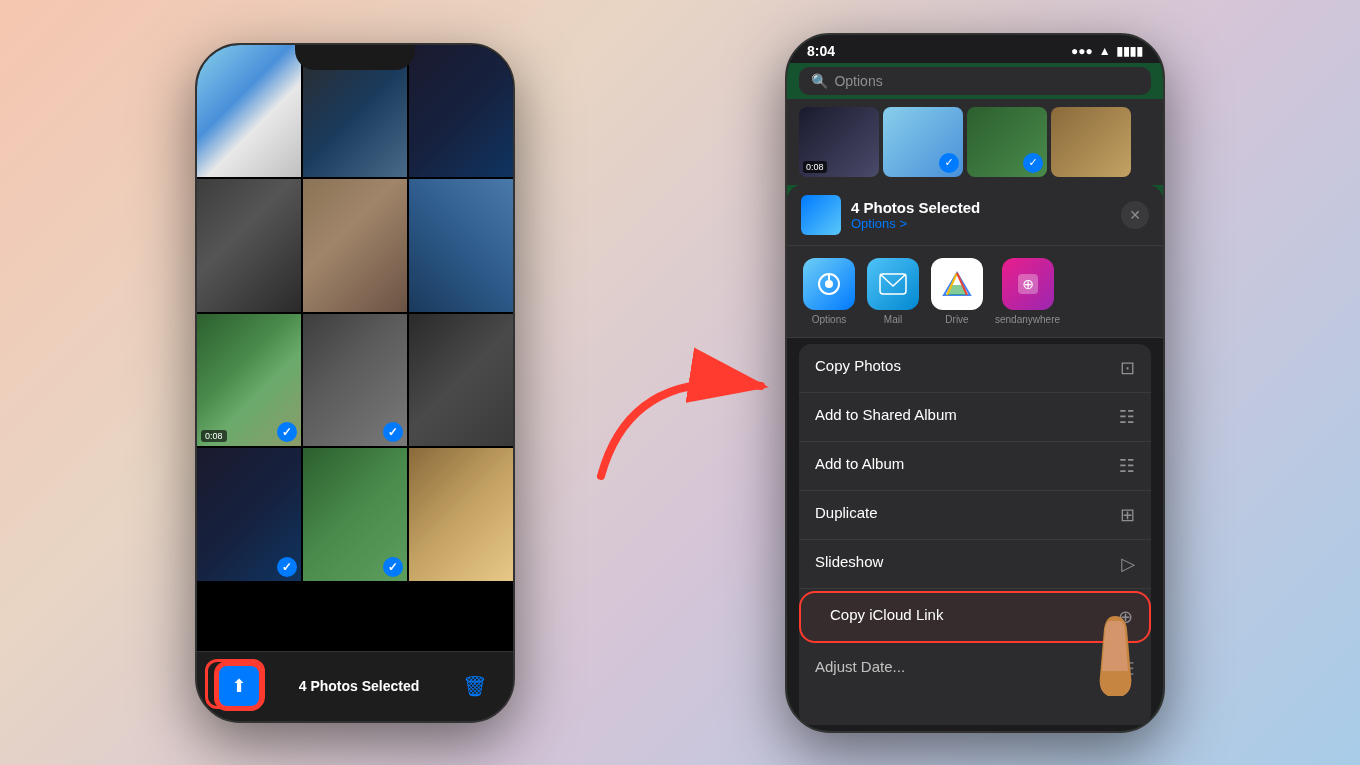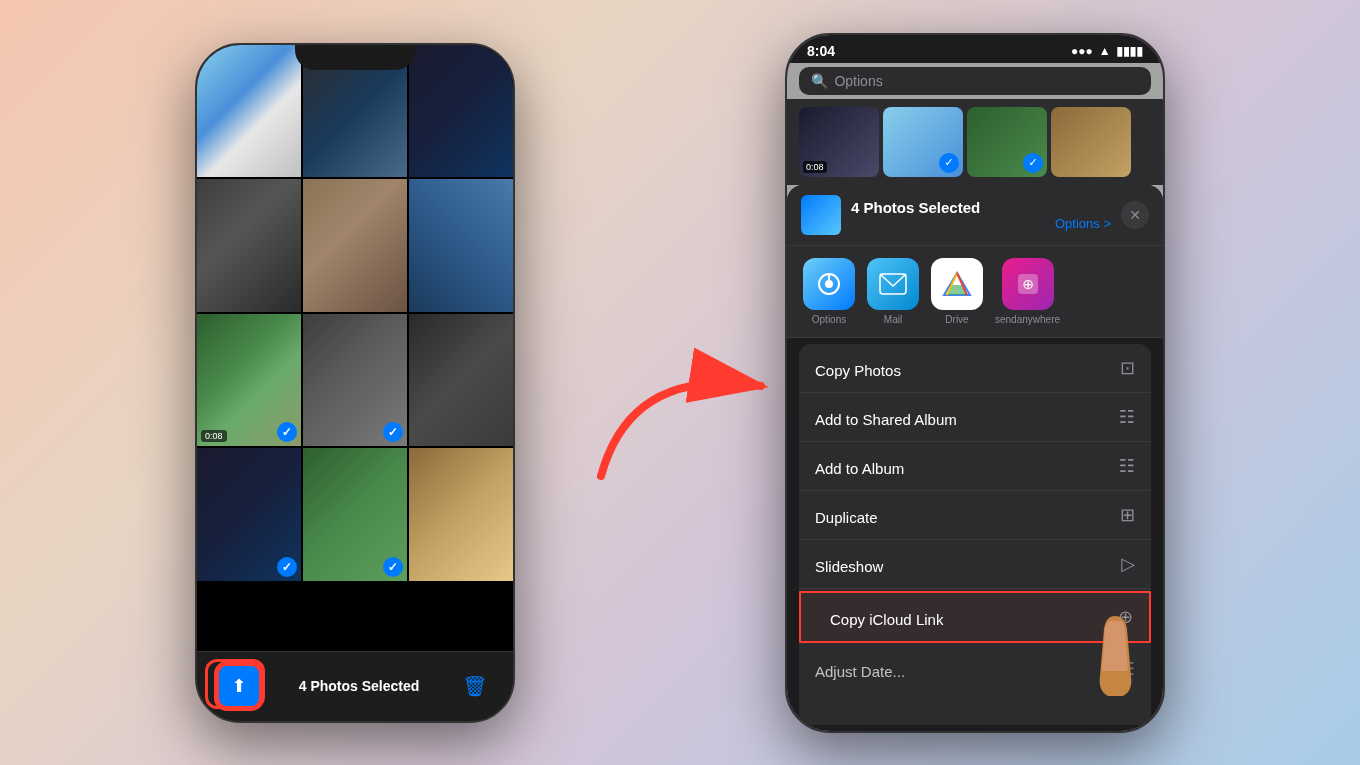--- a/index.html
+++ b/index.html
@@ -174,21 +174,21 @@
       border-radius: 45px;
       border: 2px solid #333;
       box-shadow: 0 20px 60px rgba(0,0,0,0.5);
       overflow: hidden;
       position: relative;
     }
 
     .phone-right-screen {
       width: 100%;
       height: 100%;
-      background: #a3a3a3;
+      background: #14532d;
       overflow: hidden;
       display: flex;
       flex-direction: column;
     }
 
     .status-bar {
       display: flex;
       justify-content: space-between;
       align-items: center;
       padding: 8px 20px 4px;
@@ -250,21 +250,20 @@
 
     .share-title-text {
       color: white;
       font-size: 15px;
       font-weight: 600;
     }
 
     .share-options-link {
       color: #007AFF;
       font-size: 13px;
-      text-align: right;
     }
 
     .share-close {
       width: 28px;
       height: 28px;
       background: #3a3a3c;
       border-radius: 50%;
       display: flex;
       align-items: center;
       justify-content: center;
@@ -363,21 +362,21 @@
     .menu-list {
       flex: 1;
       overflow-y: auto;
       background: #2c2c2e;
       margin: 6px 12px;
       border-radius: 12px;
     }
 
     .menu-item {
       display: flex;
-      align-items: flex-end;
+      align-items: flex-start;
       justify-content: space-between;
       padding: 13px 16px;
       border-bottom: 1px solid #3a3a3c;
       position: relative;
       gap: 28px;
     }
 
     .menu-item:last-child {
       border-bottom: none;
     }
@@ -552,21 +551,21 @@
             <span class="menu-item-icon">☷</span>
           </div>
           <div class="menu-item">
             <span class="menu-item-text">Duplicate</span>
             <span class="menu-item-icon">⊞</span>
           </div>
           <div class="menu-item">
             <span class="menu-item-text">Slideshow</span>
             <span class="menu-item-icon">▷</span>
           </div>
-          <div class="menu-item highlighted" style="border:2px solid #ff3b30; border-radius:1px; background:rgba(255,59,48,0.05);padding-left:29px;">
+          <div class="menu-item highlighted" style="border:2px solid #ff3b30; border-radius:16px; background:rgba(255,59,48,0.05);padding-left:29px;">
             <span class="menu-item-text">Copy iCloud Link</span>
             <span class="menu-item-icon">⊕</span>
           </div>
           <div class="menu-item" style="opacity:0.7;">
             <span class="menu-item-text">Adjust Date...</span>
             <span class="menu-item-icon">☰</span>
           </div>
 
         </div>
 

